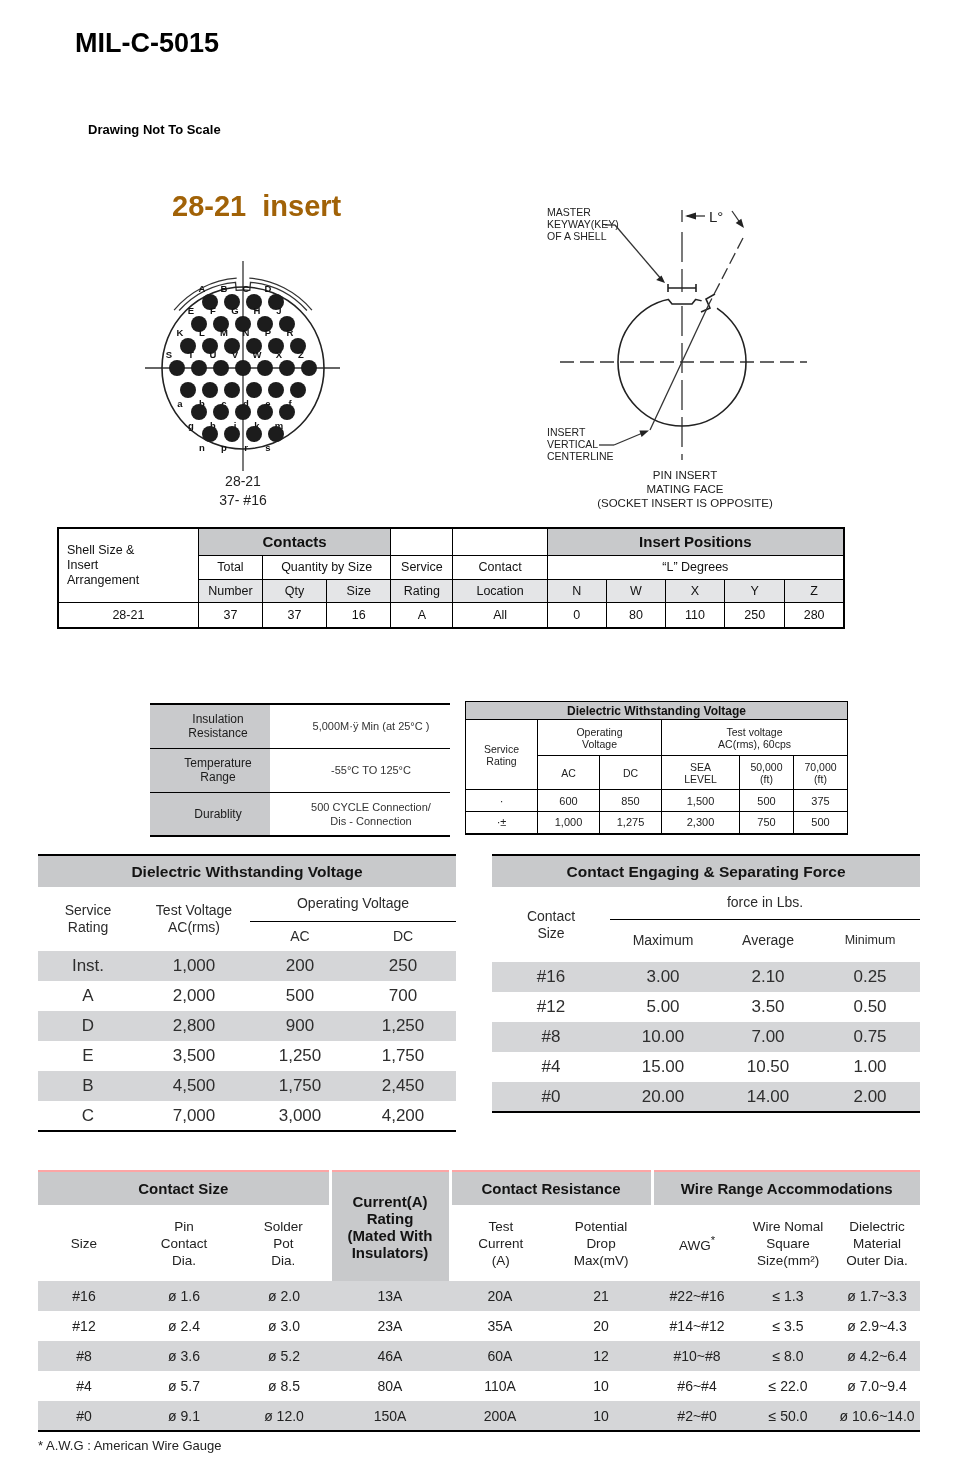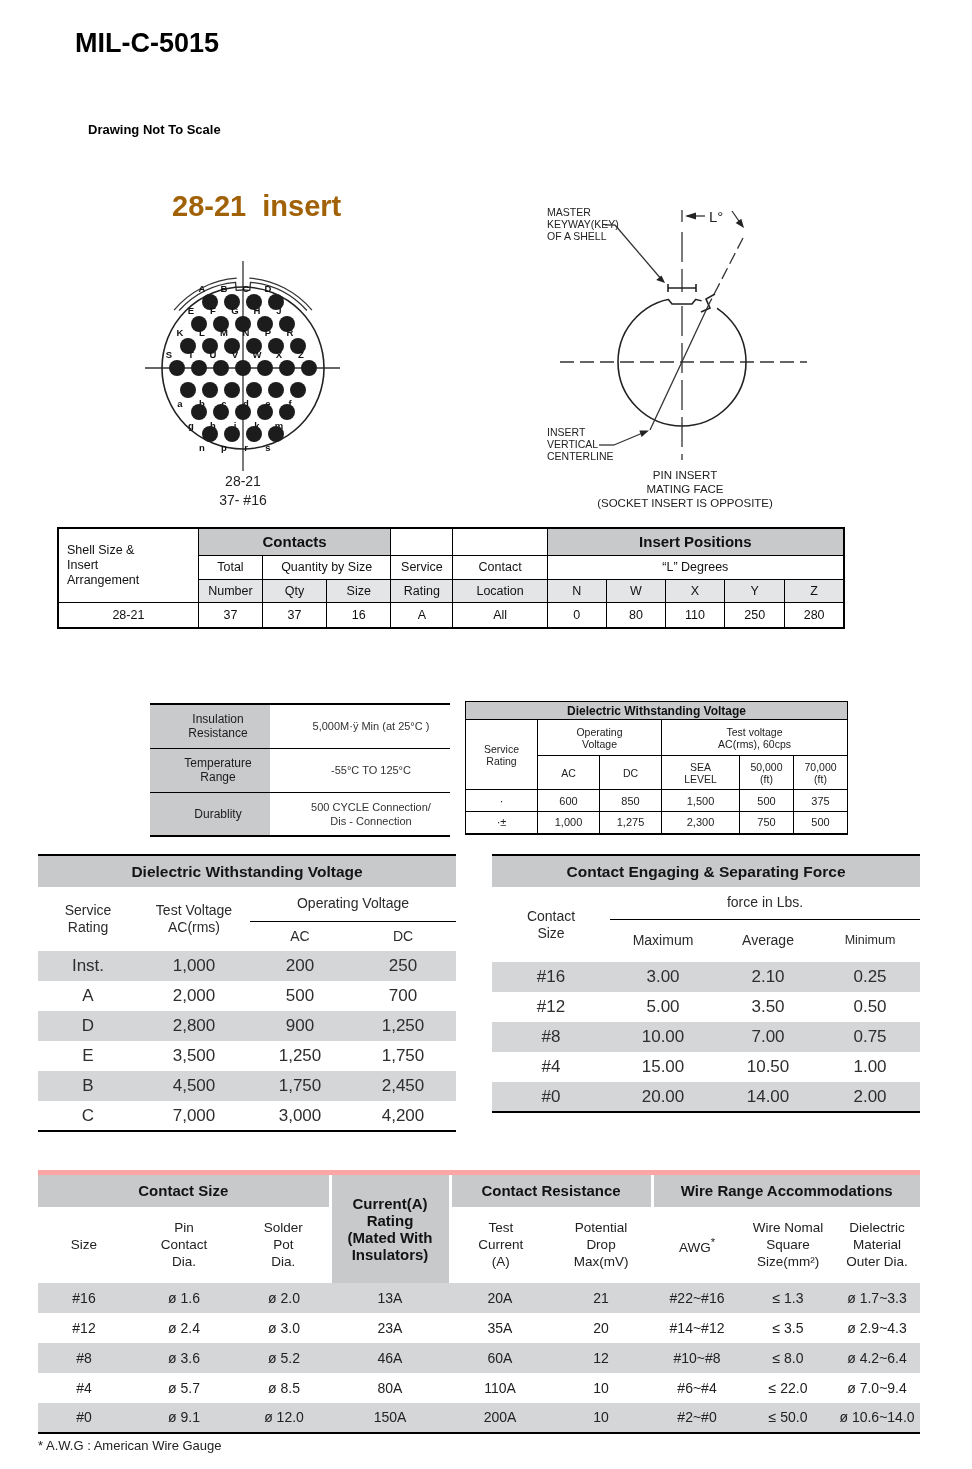--- a/index.html
+++ b/index.html
@@ -40,21 +40,21 @@
   
   .mid{border-top:2.5px solid #000;border-bottom:2.5px solid #000;}
   .mid .title{background:#c8c9cb;font-weight:bold;font-size:15.5px;color:#141414;}
   .mid .hdr{font-size:14px;color:#2b2b2b;line-height:17px;}
   .mid .hdr.small{font-size:12.5px;}
   .mid .uline{border-bottom:1.5px solid #000;}
   .mid .data td{font-size:17px;color:#2e2e2e;}
   tr.alt td{background:#d5d6d8;}
 
   
-  .bot{border-top:5px solid #fca5a5;border-bottom:2.5px solid #000;}
+  .bot{border-top:2px solid #fca5a5;border-bottom:2.5px solid #000;}
   .bot .grp{background:#c8c9cb;font-weight:bold;font-size:15px;color:#131313;
             border-left:3px solid #fff;border-right:3px solid #fff;line-height:17px;}
   .bot .grp.first{border-left:none;}
   .bot .grp.last{border-right:none;}
   .bot .sub{font-size:13.5px;color:#222;line-height:17px;}
   .bot .data td{font-size:14px;color:#222;}
   .footnote{font-size:13px;color:#222;}
 
   
   svg text{font-family:"Liberation Sans","DejaVu Sans",sans-serif;}

